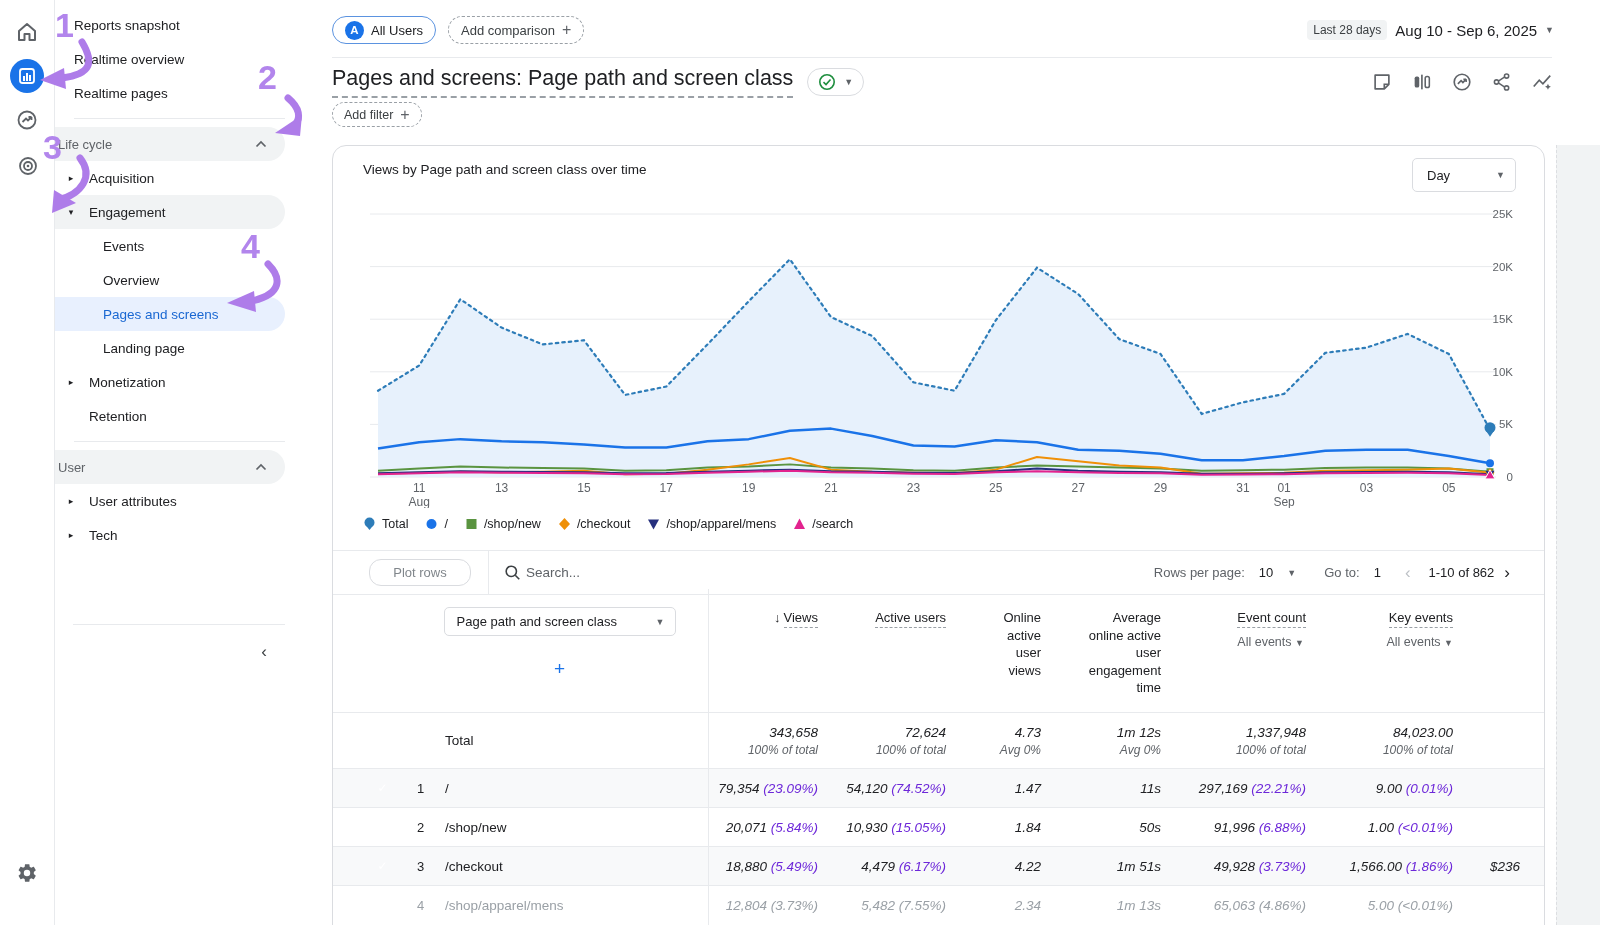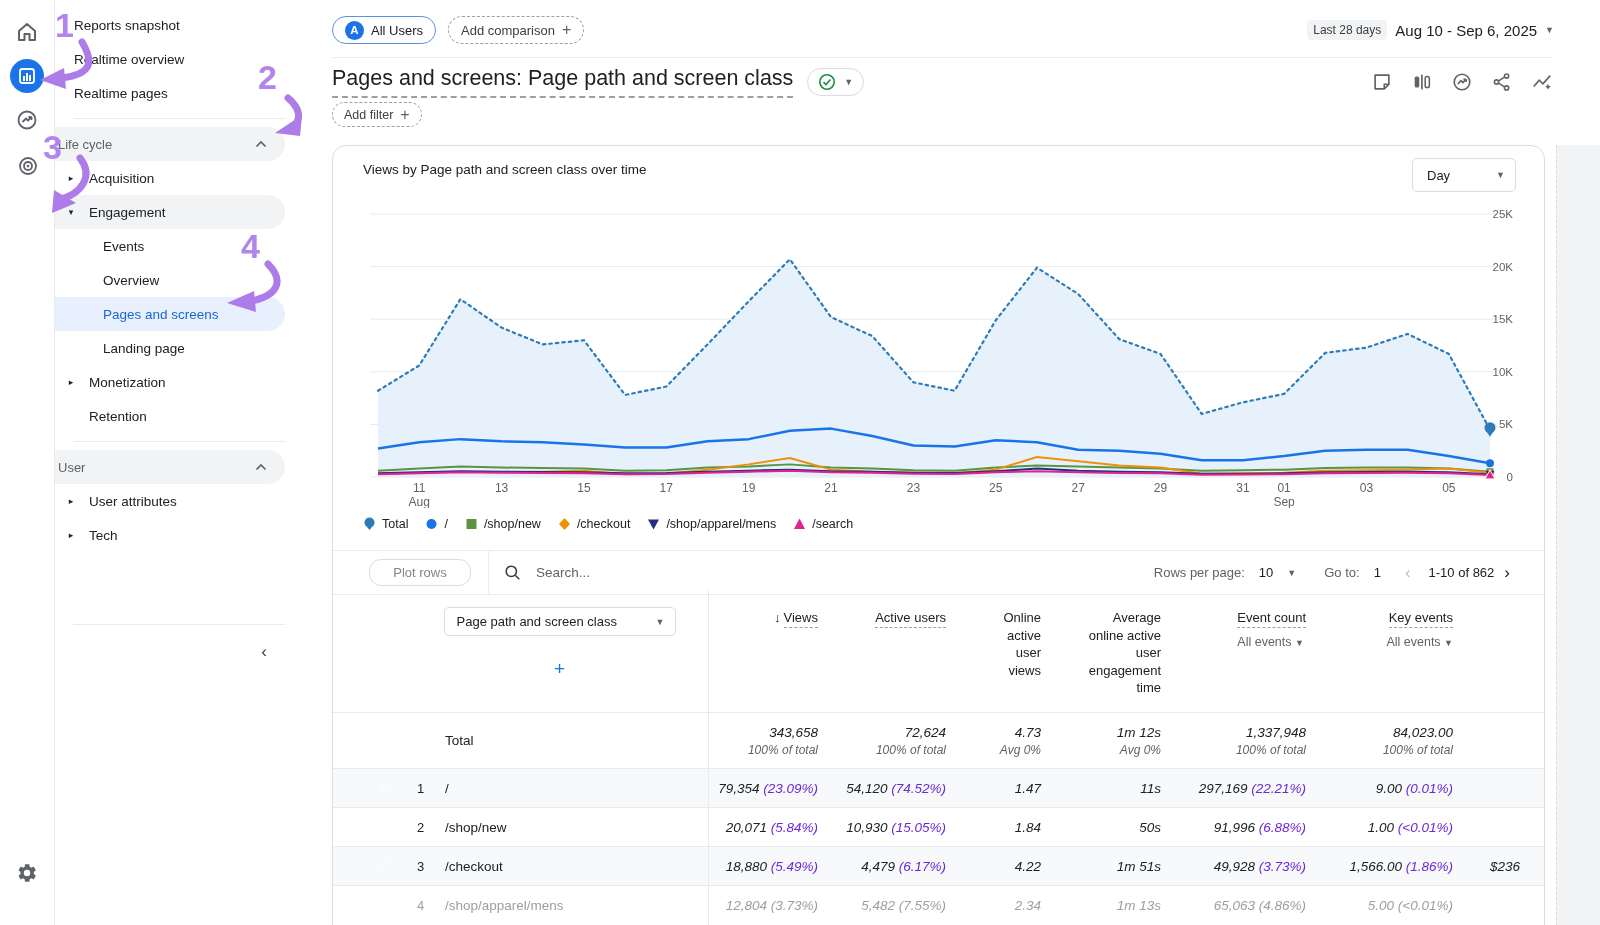--- a/index.html
+++ b/index.html
@@ -51,21 +51,21 @@
   .card{position:absolute;left:332px;top:145px;width:1213px;height:810px;border:1px solid #dadce0;border-radius:14px;background:#fff;box-sizing:border-box;overflow:hidden;}
   .card-head{display:flex;justify-content:space-between;align-items:flex-start;padding:16px 28px 0 30px;height:34px;}
   .chart-title{font-size:13.5px;color:#202124;}
   .day-select{display:flex;align-items:center;justify-content:space-between;width:104px;height:34px;border:1px solid #dadce0;border-radius:5px;padding:0 10px 0 14px;font-size:13px;cursor:pointer;margin-top:-4px;box-sizing:border-box;}
   #chart-svg{display:block;}
   .legend{display:flex;align-items:center;gap:17px;padding:2px 0 0 30px;height:28px;}
   .leg-item{display:flex;align-items:center;gap:6px;font-size:12.5px;color:#202124;cursor:pointer;}
   .controls-row{position:relative;display:flex;align-items:center;height:43px;border-top:1px solid #e8eaed;border-bottom:1px solid #e8eaed;margin-top:12px;}
   .plot-rows{margin-left:36px;width:102px;height:27px;border:1px solid #dadce0;border-radius:12px;background:#fff;color:#80868b;font-size:13px;cursor:pointer;}
   .ctrl-vline{position:absolute;left:155px;top:0;bottom:0;width:1px;background:#e8eaed;}
-  .search-wrap{display:flex;align-items:center;gap:12px;margin-left:32px;flex:0 0 auto;}
+  .search-wrap{display:flex;align-items:center;gap:2px;margin-left:32px;flex:0 0 auto;}
   .search-input{border:none;outline:none;font-size:13.5px;color:#5f6368;width:260px;font-family:inherit;background:transparent;}
   .search-input::placeholder{color:#5f6368;}
   .paging{margin-left:auto;display:flex;align-items:center;gap:10px;font-size:13px;color:#5f6368;padding-right:34px;}
   .pg-val{color:#202124;margin-left:4px;}
   .pg-sel{display:flex;align-items:center;gap:14px;cursor:pointer;}
   .pg-goto{margin-left:18px;}
   .pg-range{color:#202124;margin-left:8px;}
   .pg-prev{color:#bdc1c6;font-size:17px;margin-left:14px;cursor:default;}
   .pg-next{color:#202124;font-size:17px;cursor:pointer;font-weight:500;}
   

